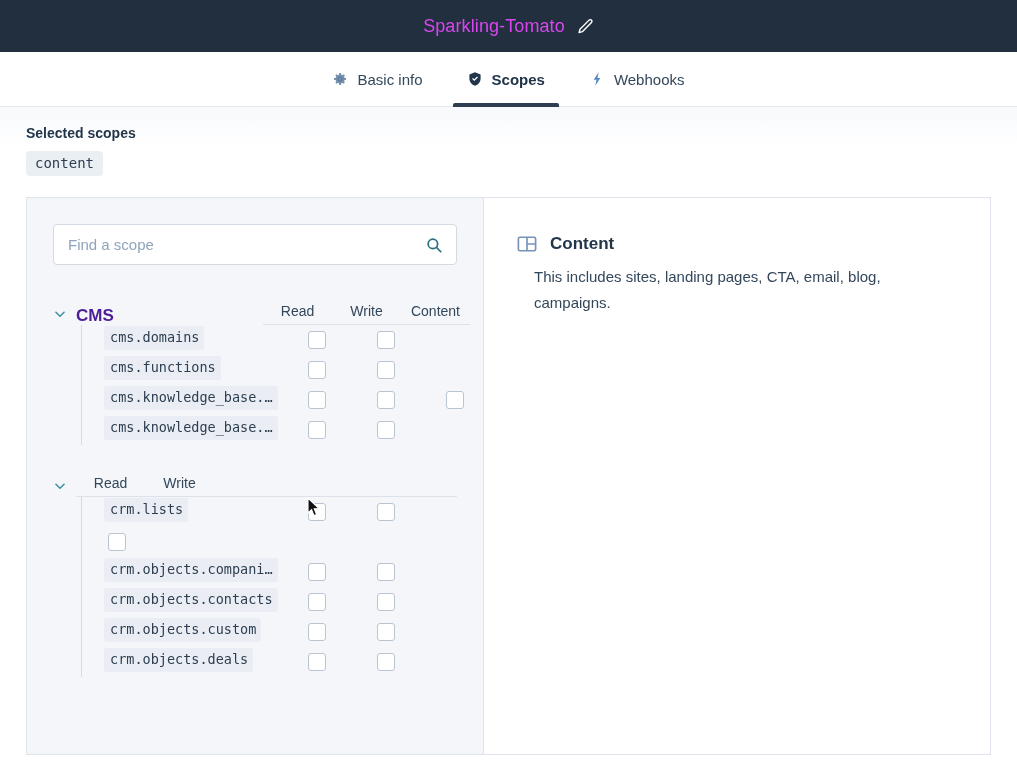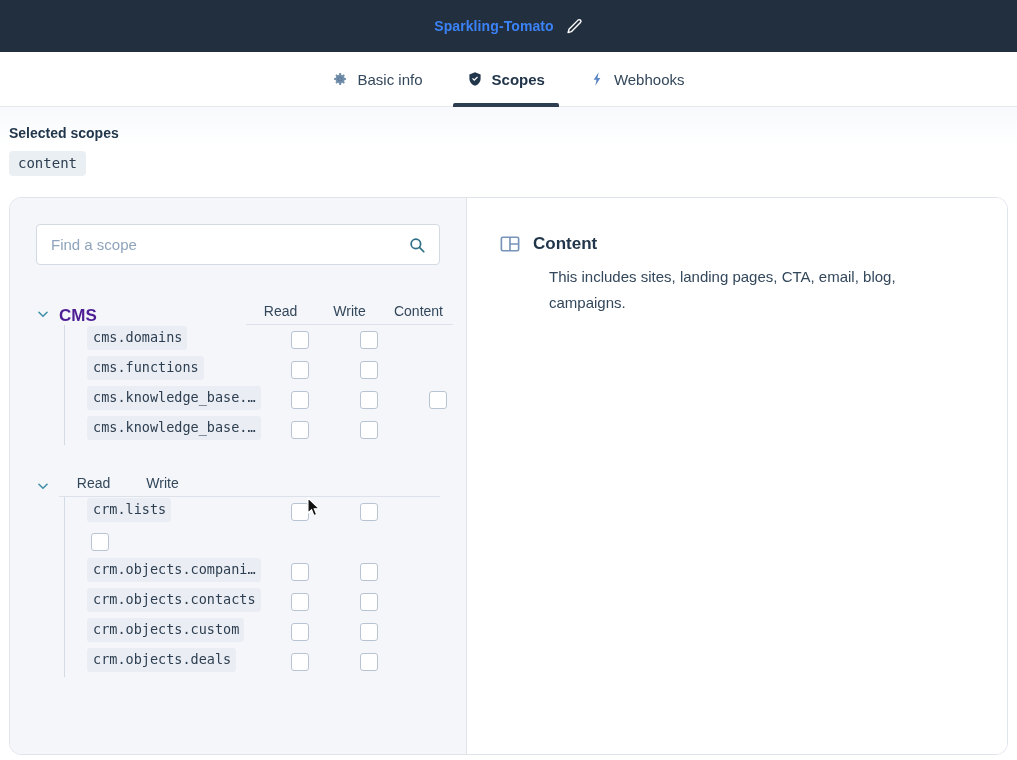--- a/index.html
+++ b/index.html
@@ -13,23 +13,23 @@
 
   
   .topbar {
     height: 52px;
     background: #212f3f;
     display: flex; align-items: center; justify-content: center;
     position: relative;
   }
   .topbar-title-wrap { display: flex; align-items: center; gap: 12px; }
   .topbar-title {
-    color: #3b82f6;
-    font-size: 14px;
-    font-weight: 700;
+    color: #d946ef;
+    font-size: 18px;
+    font-weight: 400;
     letter-spacing: .1px;
     line-height: 1;
   }
   .pencil-icon { width: 17px; height: 17px; display:block; cursor:pointer; }
   .pencil-icon svg { display:block; }
 
   
   .tabsbar {
     height: 55px;
     background: #ffffff;
@@ -49,21 +49,21 @@
   .tab.active .tab-label { font-weight: 700; color:#22364b; }
   .tab.active::after {
     content:""; position:absolute; left:8px; right:8px; bottom:-1px;
     height: 4px; background:#2d3e50; border-radius: 2px 2px 0 0;
   }
   .tab-ico { width:16px; height:16px; display:block; flex:0 0 16px; }
   .tab-ico svg { display:block; }
 
   
   .page {
-    padding: 0 9px;
+    padding: 0 26px;
     background: linear-gradient(180deg, #f7f9fc 0%, #ffffff 40px);
     height: 653px;
   }
   .sel-title {
     font-size: 14px; font-weight: 700; color:#22364b;
     padding-top: 18px;
   }
   .chips { margin-top: 10px; display:flex; gap:8px; }
   .chip {
     background:#eaeff4;
@@ -72,21 +72,21 @@
     font-size: 14px;
     padding: 5px 9px 6px;
     border-radius: 4px;
     line-height: 1;
   }
 
   
   .card {
     margin-top: 21px;
     border: 1px solid #dfe3eb;
-    border-radius: 12px;
+    border-radius: 0;
     height: 558px;
     display: flex;
     overflow: hidden;
     background:#ffffff;
   }
   .card-left {
     width: 457px;
     background: #f4f6fa;
     border-right: 1px solid #dfe3eb;
     overflow: hidden;
@@ -177,21 +177,21 @@
   }
 
   .group-gap { height: 22px; }
 
   
   .detail-head { display:flex; align-items:center; gap: 12px; }
   .detail-icon { width: 22px; height:22px; flex:0 0 22px; }
   .detail-icon svg { display:block; }
   .detail-title { font-size: 17px; font-weight:700; color:#22364b; }
   .detail-desc {
-    margin-top: 9px; margin-left: 50px;
+    margin-top: 9px; margin-left: 18px;
     font-size: 15px; color:#33475b; line-height: 1.72;
     max-width: 370px;
   }
 
   
   .cursor { position:absolute; left: 307px; top: 497px; width:14px; height:20px; pointer-events:none; }
   .cursor svg { display:block; }
 </style>
 </head>
 <body>

